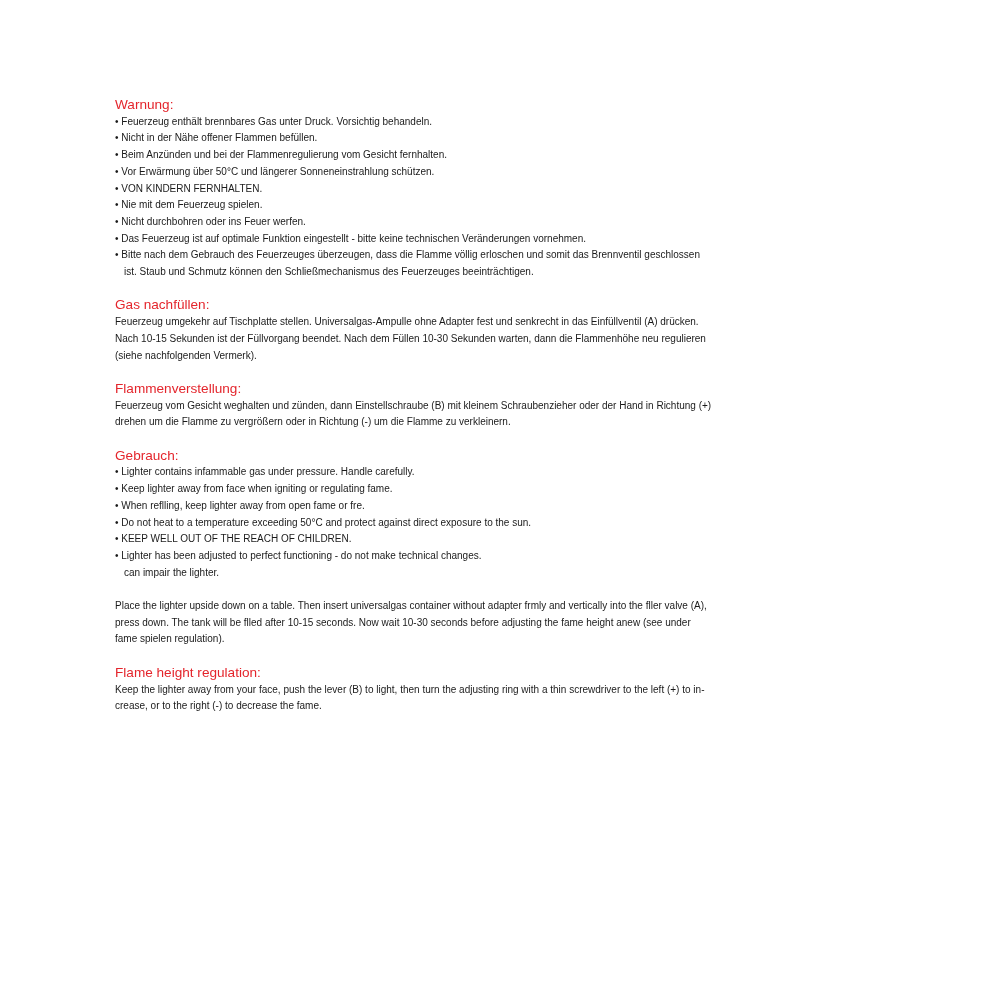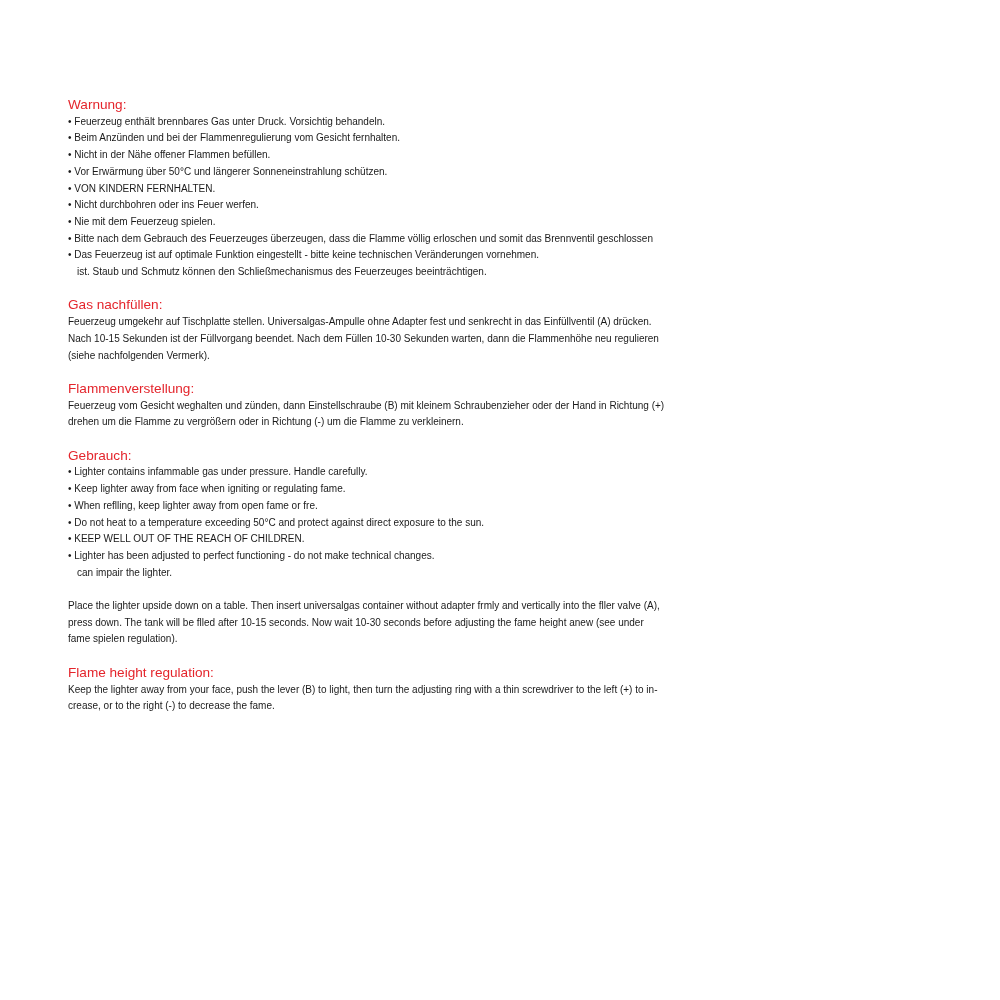--- a/index.html
+++ b/index.html
@@ -1,20 +1,20 @@
 <!DOCTYPE html>
 <html style="--heading-color: #e4252c; --text-color: #1a1a1a; --bg-color: #ffffff;"><head>
 <meta charset="utf-8">
 <style>
   :root {
     --heading-color: #e4252c;
     --text-color: #1a1a1a;
     --bg-color: #ffffff;
   }
-  * { box-sizing: border-box; }
+  * { box-sizing: border-box; margin-left: 47px; }
   html, body {
     margin: 0;
     padding: 0;
     background: var(--bg-color);
   }
   body {
     width: 1000px;
     height: 1000px;
     position: relative;
     font-family: "Liberation Sans", sans-serif;
@@ -49,28 +49,28 @@
     padding-left: 9px;
   }
 </style>
 </head>
 <body>
 
 <main class="sheet">
     <section class="section">
       <h2 class="heading">Warnung:</h2>
       <div class="line">• Feuerzeug enthält brennbares Gas unter Druck. Vorsichtig behandeln.</div>
+      <div class="line">• Nicht in der Nähe offener Flammen befüllen.</div>
       <div class="line">• Beim Anzünden und bei der Flammenregulierung vom Gesicht fernhalten.</div>
-      <div class="line">• Nicht in der Nähe offener Flammen befüllen.</div>
       <div class="line">• Vor Erwärmung über 50°C und längerer Sonneneinstrahlung schützen.</div>
       <div class="line">• VON KINDERN FERNHALTEN.</div>
+      <div class="line">• Nie mit dem Feuerzeug spielen.</div>
       <div class="line">• Nicht durchbohren oder ins Feuer werfen.</div>
-      <div class="line">• Nie mit dem Feuerzeug spielen.</div>
+      <div class="line">• Das Feuerzeug ist auf optimale Funktion eingestellt - bitte keine technischen Veränderungen vornehmen.</div>
       <div class="line">• Bitte nach dem Gebrauch des Feuerzeuges überzeugen, dass die Flamme völlig erloschen und somit das Brennventil geschlossen</div>
-      <div class="line">• Das Feuerzeug ist auf optimale Funktion eingestellt - bitte keine technischen Veränderungen vornehmen.</div>
       <div class="line indent">ist. Staub und Schmutz können den Schließmechanismus des Feuerzeuges beeinträchtigen.</div>
     </section>
     <section class="section">
       <h2 class="heading">Gas nachfüllen:</h2>
       <div class="line">Feuerzeug umgekehr auf Tischplatte stellen. Universalgas-Ampulle ohne Adapter fest und senkrecht in das Einfüllventil (A) drücken.</div>
       <div class="line">Nach 10-15 Sekunden ist der Füllvorgang beendet. Nach dem Füllen 10-30 Sekunden warten, dann die Flammenhöhe neu regulieren</div>
       <div class="line">(siehe nachfolgenden Vermerk).</div>
     </section>
     <section class="section">
       <h2 class="heading">Flammenverstellung:</h2>

